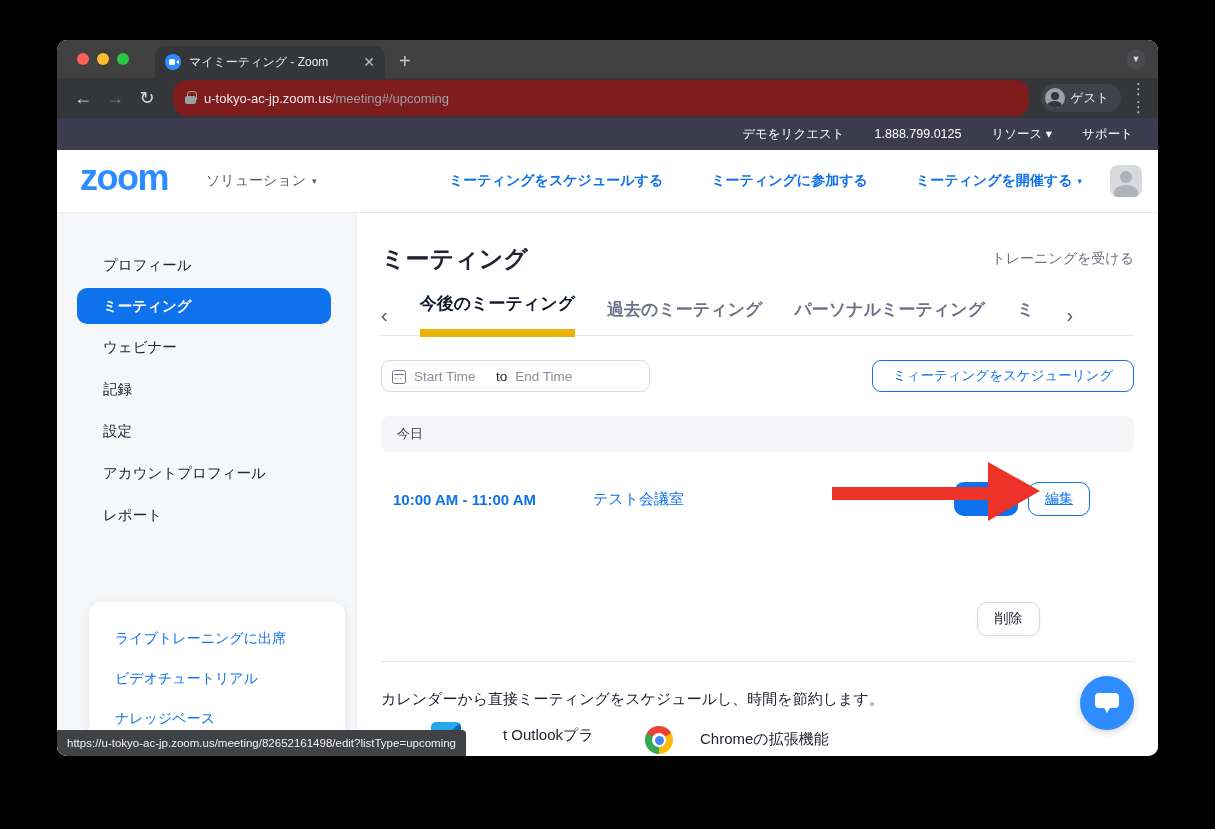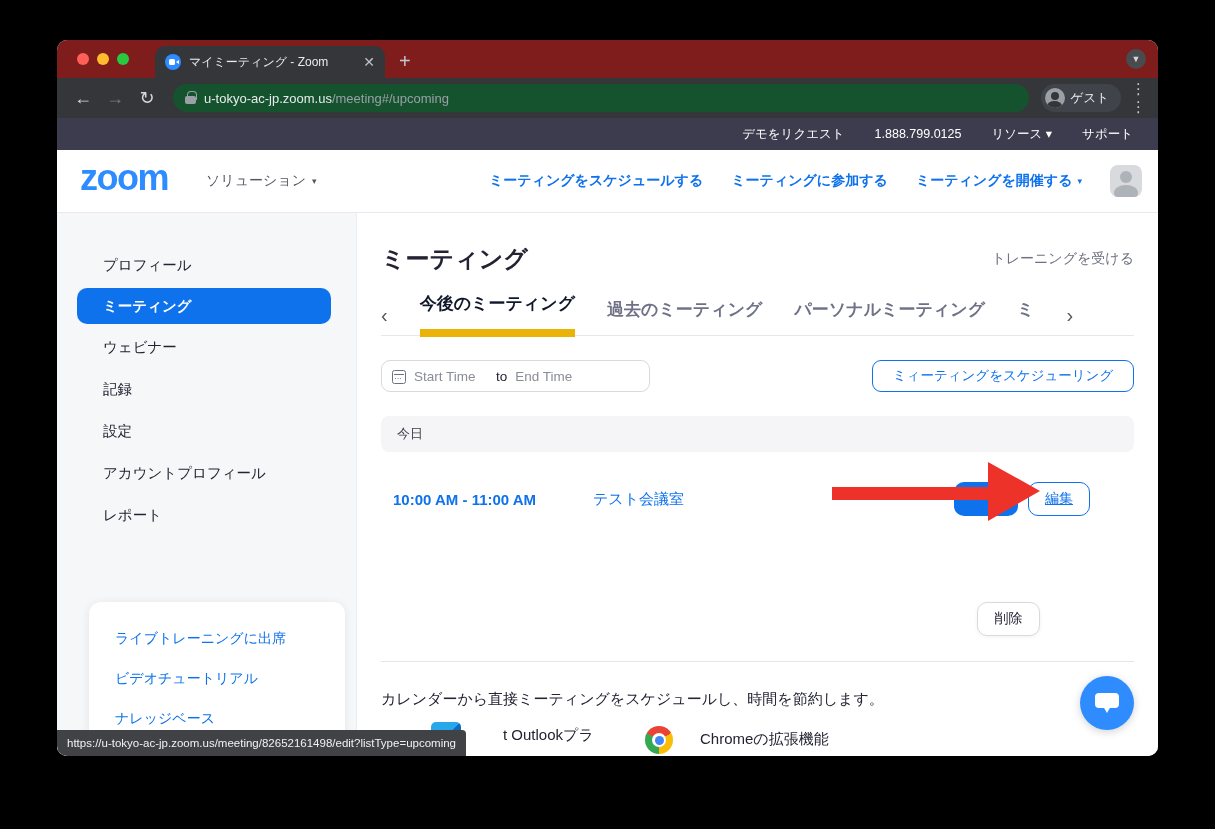--- a/index.html
+++ b/index.html
@@ -4,41 +4,41 @@
 <style>
   * { margin:0; padding:0; box-sizing:border-box; }
   html,body { width:1215px; height:829px; background:#000; overflow:hidden;
               font-family:"Liberation Sans","DejaVu Sans",sans-serif; }
 
   .window { position:absolute; left:57px; top:40px; width:1101px; height:716px;
             border-radius:10px; overflow:hidden; background:#fff;
             box-shadow:0 18px 50px rgba(0,0,0,.7); display:flex; flex-direction:column; }
 
   
-  .tabstrip { height:38px; background:#7f1d1d; display:flex; align-items:flex-end; position:relative; flex:0 0 38px; }
+  .tabstrip { height:38px; background:#404040; display:flex; align-items:flex-end; position:relative; flex:0 0 38px; }
   .traffic { position:absolute; left:20px; top:13px; display:flex; gap:8px; }
   .light { width:12px; height:12px; border-radius:50%; }
   .light.red{background:#ff5f57;} .light.yellow{background:#febc2e;} .light.green{background:#28c840;}
   .tab { margin-left:98px; width:230px; height:32px; background:#35363a;
          border-radius:10px 10px 0 0; display:flex; align-items:center; padding:0 10px; gap:8px; }
   .favicon { width:16px; height:16px; border-radius:50%; background:#2d8cff; position:relative; flex:0 0 16px;}
   .favicon::before{content:""; position:absolute; left:3.5px; top:5px; width:6px; height:6px; background:#fff; border-radius:1.5px;}
   .favicon::after{content:""; position:absolute; right:2.5px; top:5.5px; border-left:3.5px solid #fff;
                   border-top:2.5px solid transparent; border-bottom:2.5px solid transparent; transform:rotate(180deg);}
   .tab-title { color:#e8eaed; font-size:12px; flex:1; white-space:nowrap; overflow:hidden; }
   .tab-close { color:#bdc1c6; font-size:14px; line-height:14px; cursor:default; }
   .newtab { color:#c5c7ca; font-size:20px; margin:0 0 7px 14px; line-height:20px; }
   .tab-search { position:absolute; right:12px; top:9px; width:20px; height:20px; border-radius:50%;
                 background:#4a4b4f; display:flex; align-items:center; justify-content:center;
                 color:#d5d7da; font-size:9px; }
   .toolbar { height:40px; background:#35363a; display:flex; align-items:center; padding:0 12px; gap:4px; flex:0 0 40px;}
   .navbtn { width:28px; height:28px; display:flex; align-items:center; justify-content:center;
             color:#d5d7da; font-size:18px; }
   .navbtn.dim { color:#76797e; }
-  .urlbar { flex:1; height:28px; background:#14532d; border-radius:14px; margin:0 8px;
+  .urlbar { flex:1; height:36px; background:#7f1d1d; border-radius:14px; margin:0 8px;
             display:flex; align-items:center; padding:0 12px; gap:8px; }
   .lock { width:11px; height:14px; position:relative; }
   .lock::before{content:""; position:absolute; left:1.5px; top:0; width:8px; height:8px; border:1.5px solid #9aa0a6; border-radius:4px 4px 0 0; border-bottom:none;}
   .lock::after{content:""; position:absolute; left:0; top:5px; width:11px; height:8px; background:#9aa0a6; border-radius:2px;}
   .url { font-size:13px; color:#e8eaed; white-space:nowrap; }
   .url .path { color:#9aa0a6; }
   .guest { height:28px; background:#41434a; border-radius:14px; display:flex; align-items:center;
            gap:6px; padding:0 12px 0 4px; }
   .guest-ava { width:20px; height:20px; border-radius:50%; background:#9aa0a6; position:relative; overflow:hidden;}
   .guest-ava::before{content:""; position:absolute; left:6px; top:4px; width:8px; height:8px; border-radius:50%; background:#35363a;}
@@ -49,21 +49,21 @@
   
   .page { flex:1; background:#fff; position:relative; overflow:hidden; }
   .ztopbar { height:32px; background:#3d3c4f; display:flex; align-items:center;
              justify-content:flex-end; gap:30px; padding:0 25px; }
   .ztopbar span { color:#fff; font-size:12.5px; }
   .zheader { height:63px; background:#fff; border-bottom:1px solid #e8e8ee;
              display:flex; align-items:center; padding:0 16px 0 23px; }
   .zlogo { color:#2d8cff; font-size:36px; font-weight:bold; letter-spacing:-1.5px; line-height:1; margin-top:-6px;}
   .solutions { margin-left:38px; font-size:14px; color:#55555f; display:flex; align-items:center; gap:6px;}
   .caret { font-size:9px; color:#55555f; }
-  .hnav { margin-left:auto; display:flex; align-items:center; gap:28px; }
+  .hnav { margin-left:auto; display:flex; align-items:center; gap:48px; }
   .hnav a { color:#0e72ed; font-size:14px; font-weight:bold; text-decoration:none; display:flex; align-items:center; gap:5px;}
   .hnav .caret{ color:#0e72ed; }
   .havatar { width:32px; height:32px; border-radius:8px; background:#d8dade; margin-left:28px; position:relative; overflow:hidden;}
   .havatar::before{content:""; position:absolute; left:10px; top:6px; width:12px; height:12px; border-radius:50%; background:#aeb2b9;}
   .havatar::after{content:""; position:absolute; left:4px; top:20px; width:24px; height:16px; border-radius:50%; background:#aeb2b9;}
 
   .content { position:relative; height:537px; }
   .sidebar { position:absolute; left:0; top:0; width:300px; height:100%;
              background:#f6f7f9; border-right:1px solid #ebecef; padding-top:31px; }
   .snav-item { height:42px; display:flex; align-items:center; padding-left:46px;

